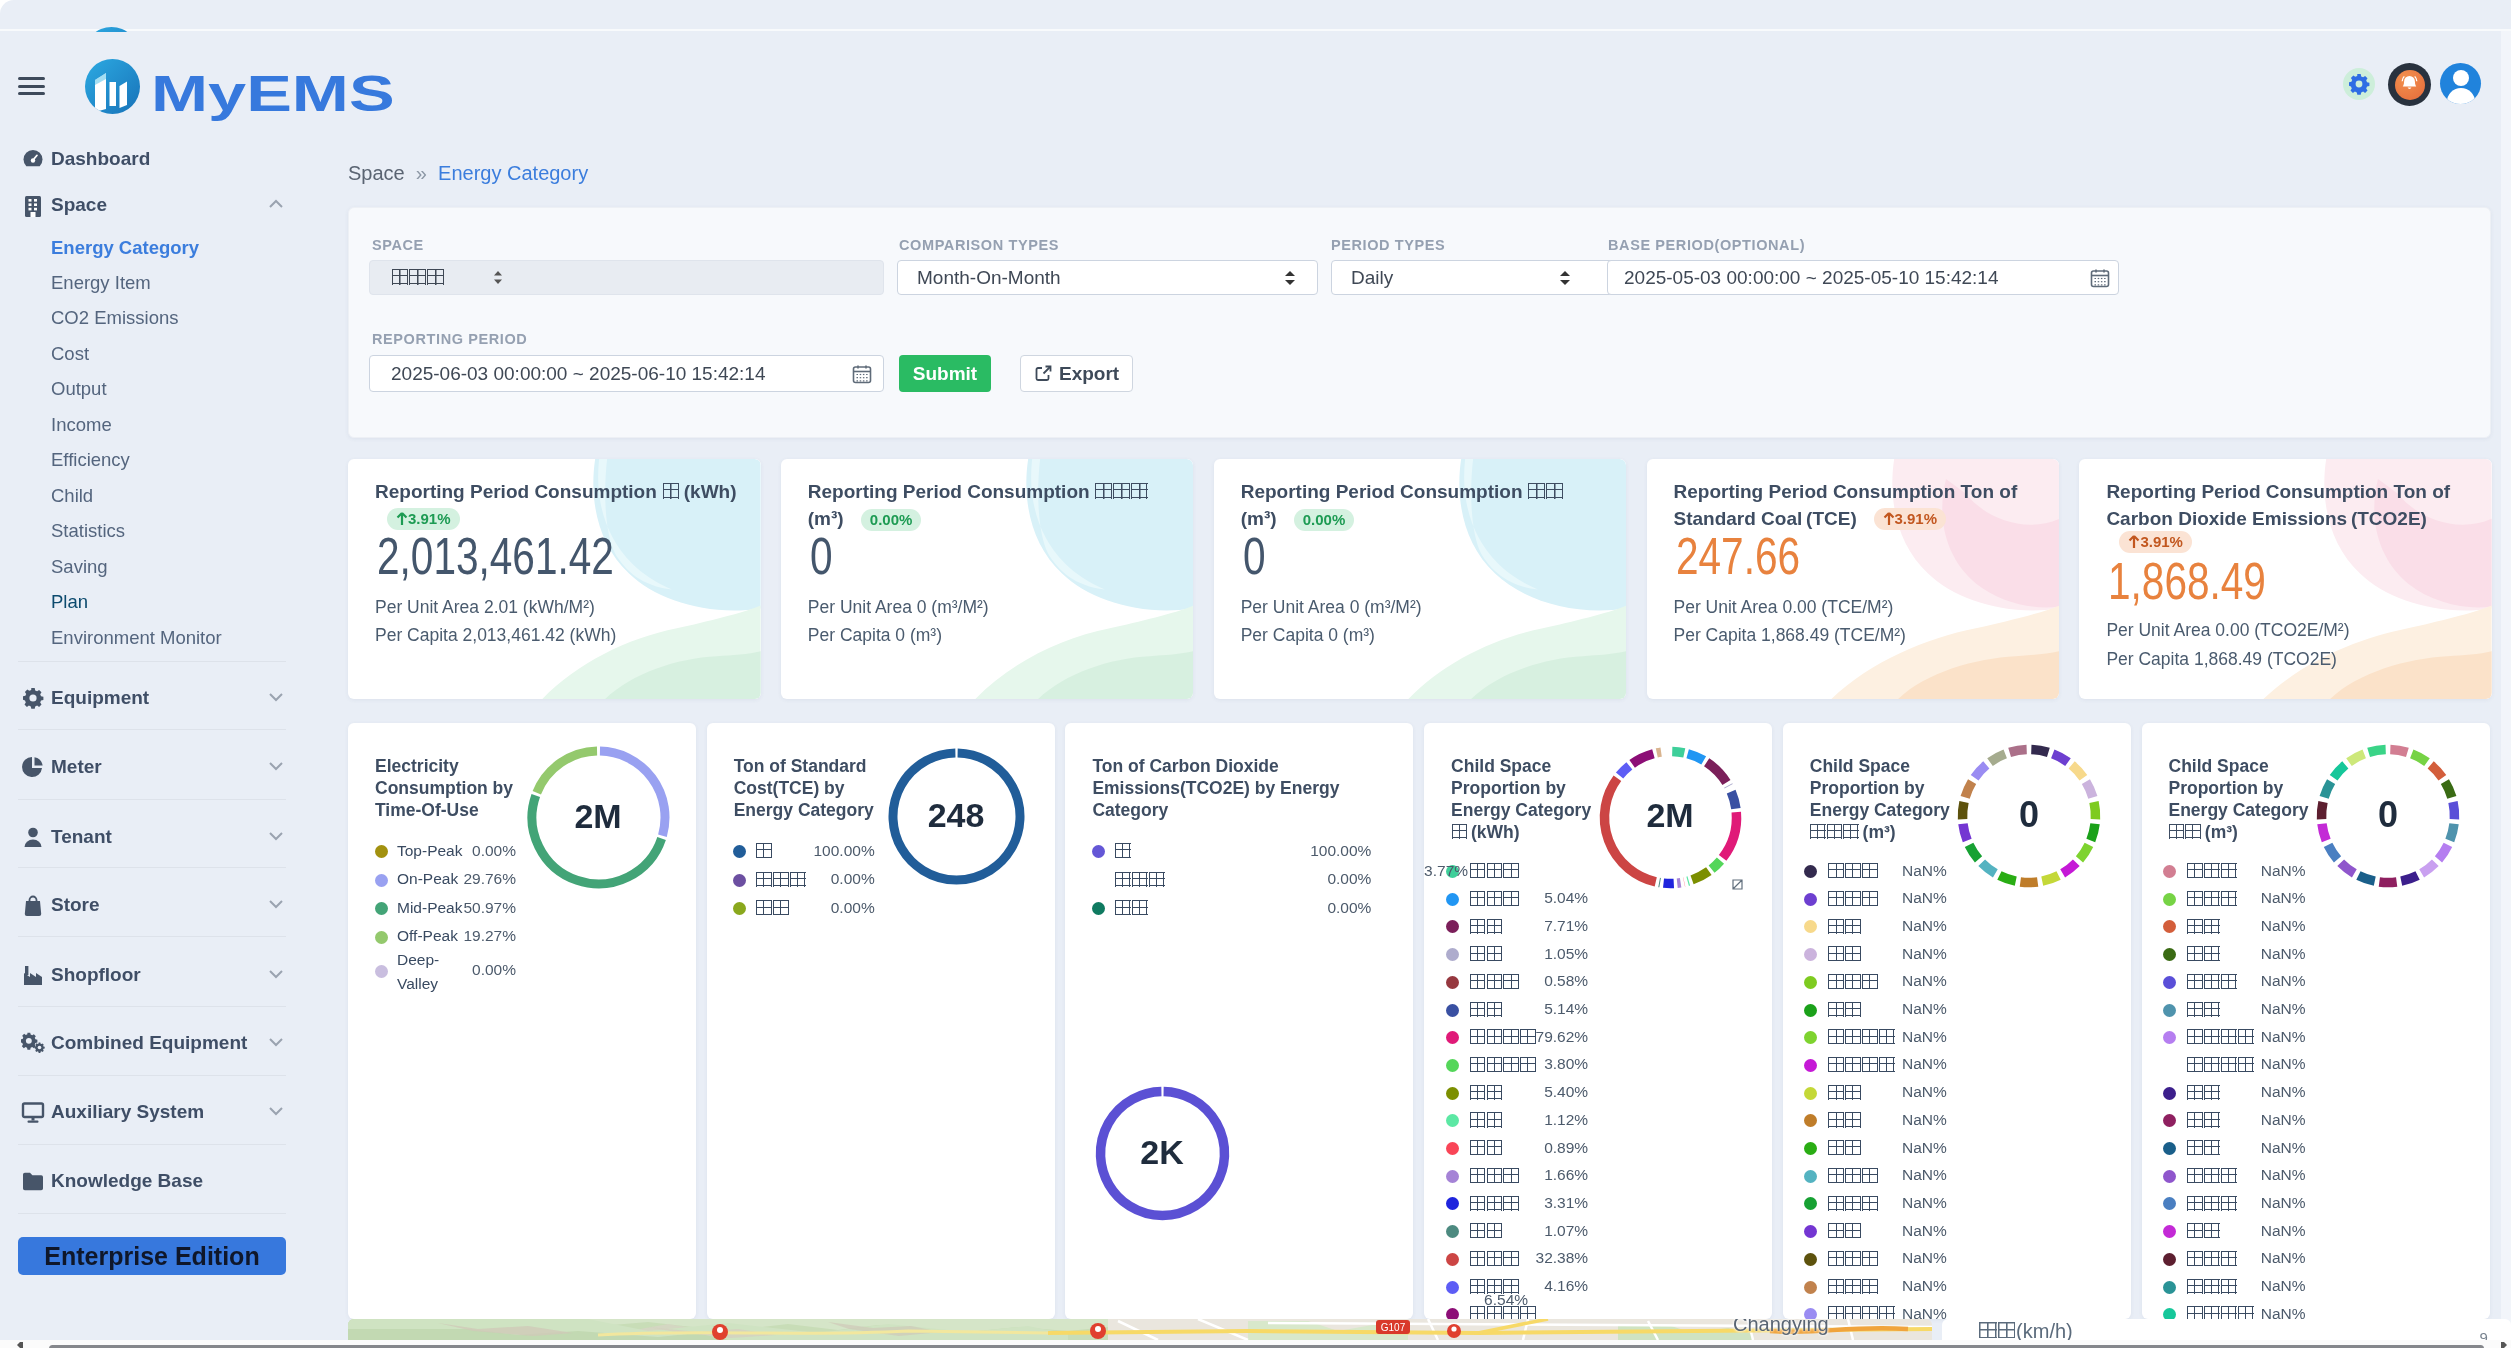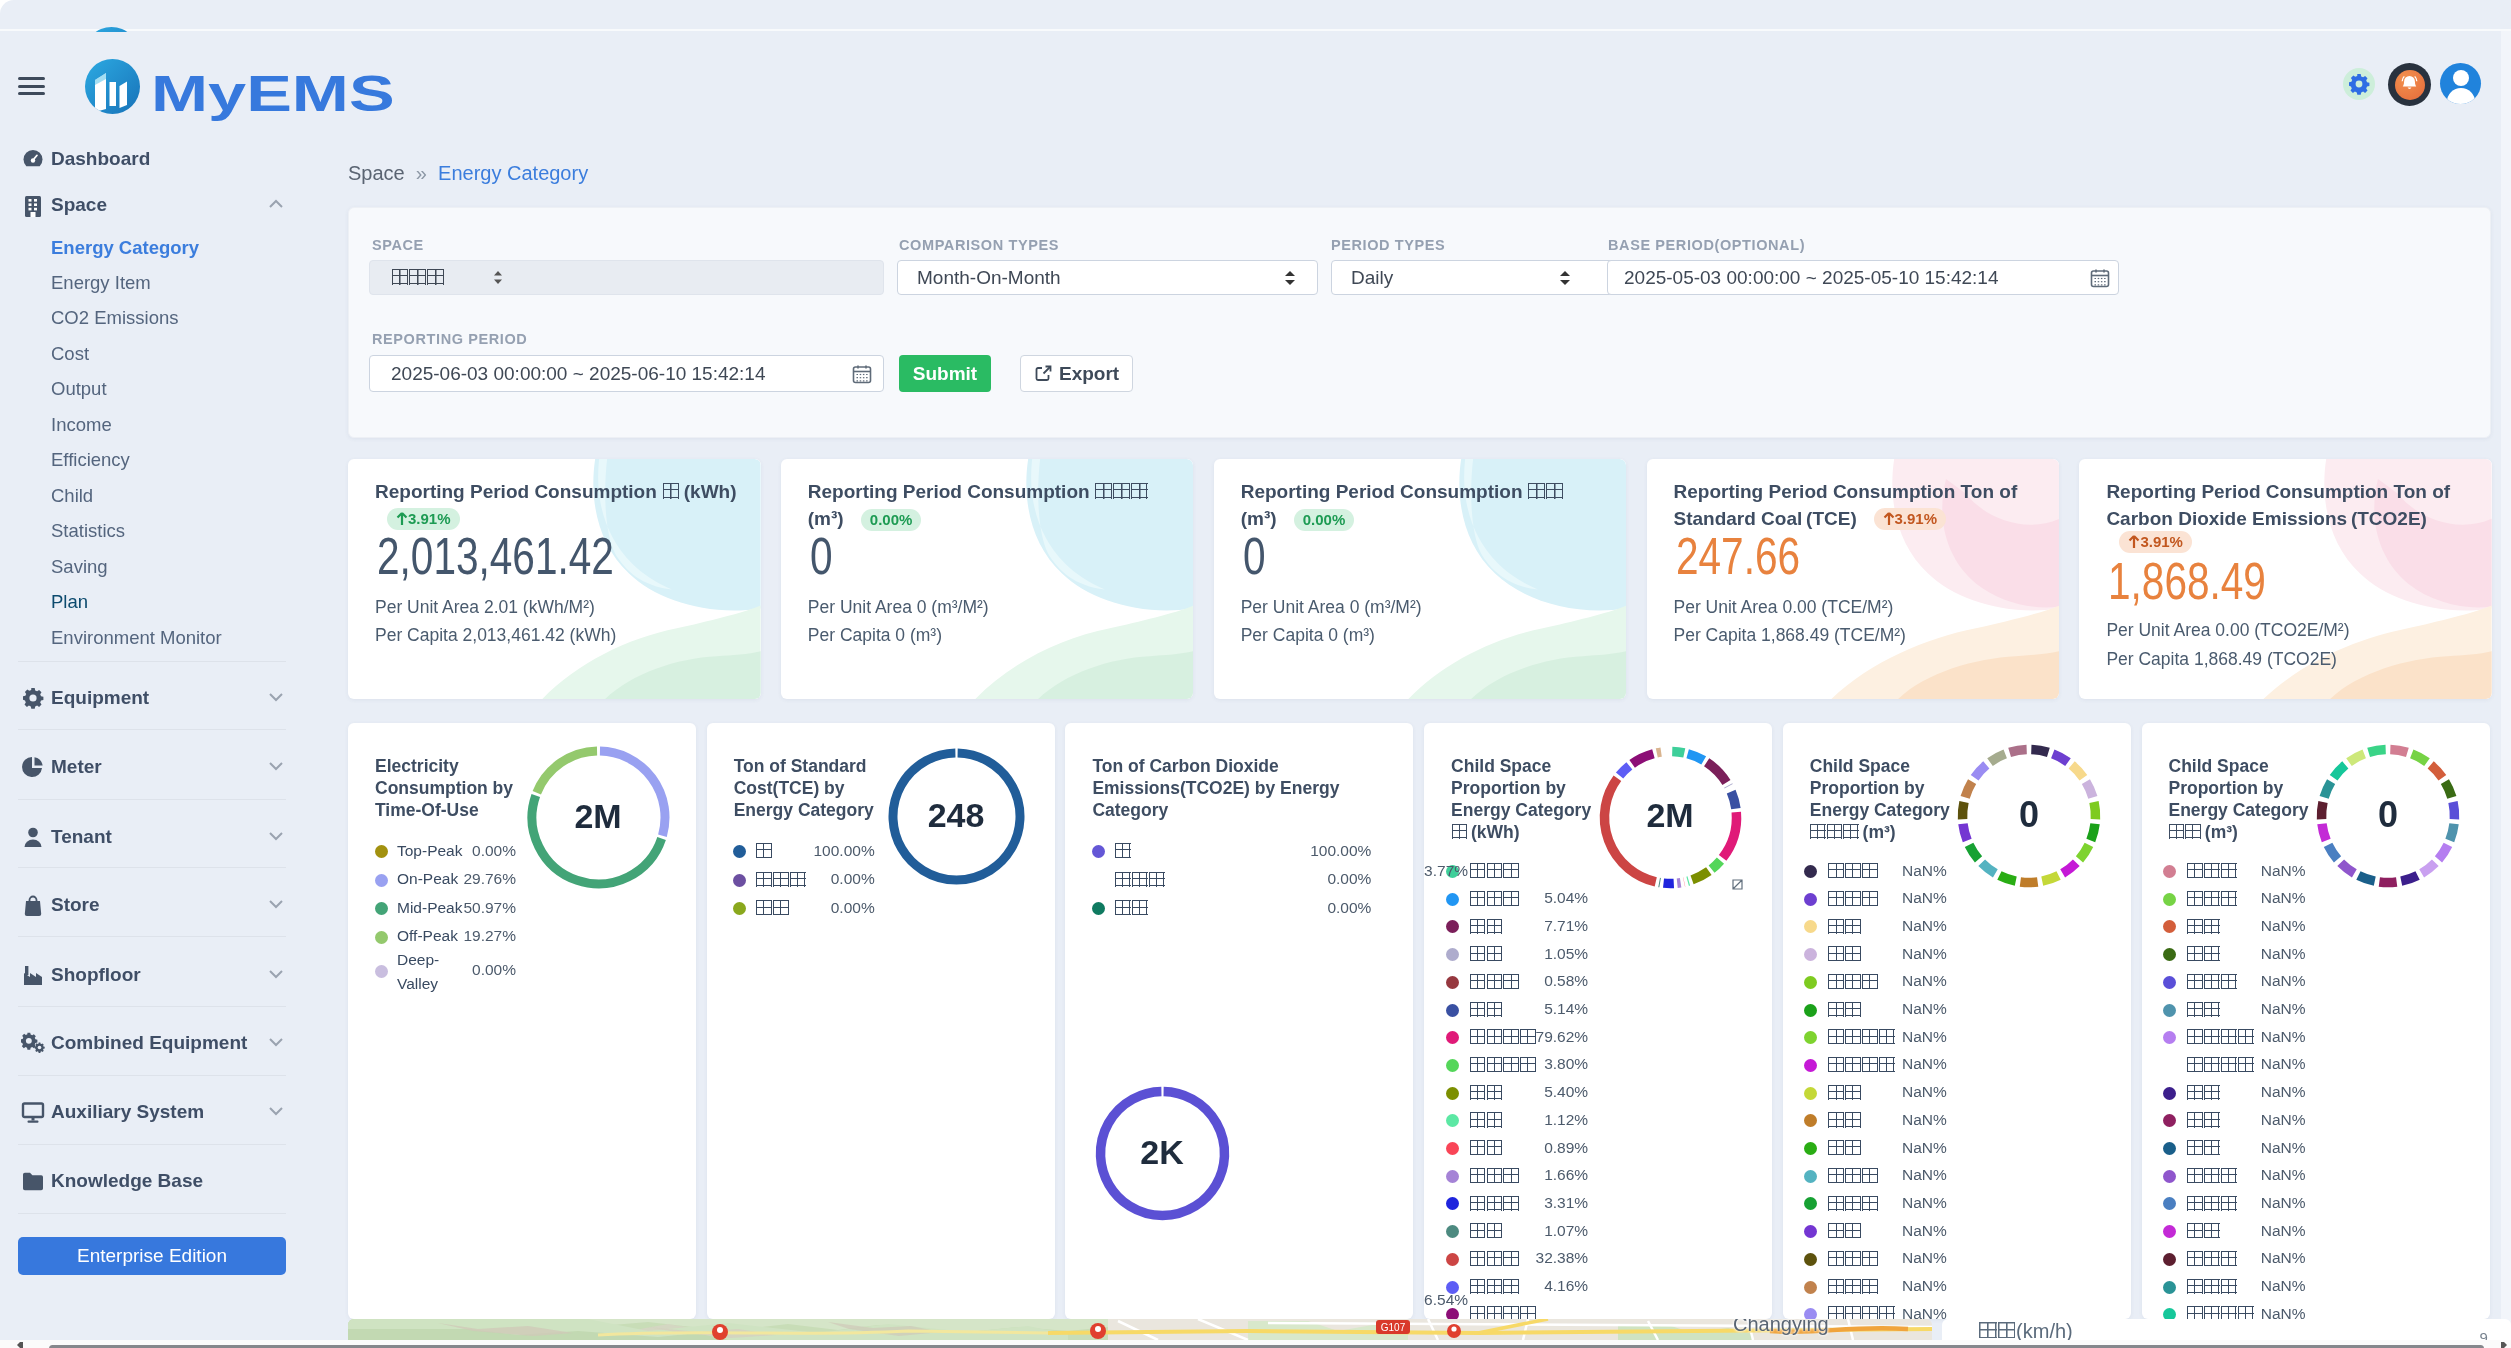--- a/index.html
+++ b/index.html
@@ -154,21 +154,21 @@
     <rect x="6.5" y="20.5" width="11" height="2.2" rx="1" fill="#475569"></rect>
   </svg>
 <div class="abs navtxt" style="left:51px;top:1101px">Auxiliary System</div>
 <svg class="abs" style="left:268px;top:1106px" width="16" height="10" viewBox="0 0 16 10">
     <path d="M2 2 L8 8 L14 2" fill="none" stroke="#9aa3b0" stroke-width="2"></path>
   </svg>
 <svg class="abs" style="left:21px;top:1169px" width="24" height="24" viewBox="0 0 24 24">
     <path d="M2 5.5 a1.8 1.8 0 0 1 1.8-1.8 h5.2 l2.4 2.6 h8.8 a1.8 1.8 0 0 1 1.8 1.8 v11.4 a1.8 1.8 0 0 1-1.8 1.8 h-16.4 a1.8 1.8 0 0 1-1.8-1.8 z" fill="#475569"></path>
   </svg>
 <div class="abs navtxt" style="left:51px;top:1170px">Knowledge Base</div>
-<div class="abs" style="left:18px;top:1237px;width:268px;height:38px;background:#3778dd;border-radius:5px;color:#ffffff;font-size:19px;font-weight:400;text-align:center;line-height:38px">Enterprise Edition</div>
+<div class="abs" style="left:18px;top:1237px;width:268px;height:38px;background:#3778dd;border-radius:5px;color:#0f172a;font-size:25px;font-weight:700;text-align:center;line-height:38px">Enterprise Edition</div>
 <div class="abs" style="left:2343px;top:68px;width:32px;height:32px;border-radius:50%;background:#cdeeda"></div>
 <svg class="abs" style="left:2347px;top:72px" width="24" height="24" viewBox="0 0 24 24">
     <path fill="#2e6de4" d="M10.3 2h3.4l.5 2.4 1.9.8 2-1.3 2.4 2.4-1.3 2 .8 1.9 2.4.5v3.4l-2.4.5-.8 1.9 1.3 2-2.4 2.4-2-1.3-1.9.8-.5 2.4h-3.4l-.5-2.4-1.9-.8-2 1.3-2.4-2.4 1.3-2-.8-1.9L2 13.7v-3.4l2.4-.5.8-1.9-1.3-2 2.4-2.4 2 1.3 1.9-.8z"></path>
     <circle cx="12" cy="12" r="3.4" fill="#cdeeda"></circle>
   </svg>
 <div class="abs" style="left:2388px;top:63px;width:43px;height:43px;border-radius:50%;background:#29323e"></div>
 <div class="abs" style="left:2394.5px;top:69.5px;width:30px;height:30px;border-radius:50%;background:radial-gradient(circle at 35% 30%,#f2914e,#e56a3a)"></div>
 <svg class="abs" style="left:2399px;top:73px" width="21" height="23" viewBox="0 0 21 23">
     <path fill="#fff" d="M10.5 3 a5.4 5.4 0 0 1 5.4 5.4 c0 3.6 1.4 5 1.4 5 h-13.6 c0 0 1.4-1.4 1.4-5 A5.4 5.4 0 0 1 10.5 3z"></path>
     <path fill="#fff" d="M8.6 14.5 a2 2 0 0 0 3.8 0z"></path>
@@ -507,21 +507,21 @@
 <div class="abs legname big" style="left:1469.1px;top:1221.6px"><i class="cj"></i><i class="cj"></i></div>
 <div class="legval" style="left:1424.1px;top:1221.6px;width:164px;text-align:right">1.07%</div>
 <div class="dot" style="left:1445.6px;top:1252.8px;background:#cc4544"></div>
 <div class="abs legname big" style="left:1469.1px;top:1249.3px"><i class="cj"></i><i class="cj"></i><i class="cj"></i></div>
 <div class="legval" style="left:1424.1px;top:1249.3px;width:164px;text-align:right">32.38%</div>
 <div class="dot" style="left:1445.6px;top:1280.5px;background:#5d5df5"></div>
 <div class="abs legname big" style="left:1469.1px;top:1277.0px"><i class="cj"></i><i class="cj"></i><i class="cj"></i></div>
 <div class="legval" style="left:1424.1px;top:1277.0px;width:164px;text-align:right">4.16%</div>
 <div class="dot" style="left:1445.6px;top:1308.2px;background:#8c0e76"></div>
 <div class="abs legname big" style="left:1469.1px;top:1304.7px"><i class="cj"></i><i class="cj"></i><i class="cj"></i><i class="cj"></i></div>
-<div class="legval" style="left:1424.1px;top:1291px;width:164px;text-align:left">6.54%</div>
+<div class="legval" style="left:1424.1px;top:1291px;width:164px;text-align:center">6.54%</div>
 <div class="dot" style="left:1804.3px;top:865.0px;background:#332a4e"></div>
 <div class="abs legname big" style="left:1827.8px;top:861.5px"><i class="cj"></i><i class="cj"></i><i class="cj"></i></div>
 <div class="legval" style="left:1782.8px;top:861.5px;width:164px;text-align:right">NaN%</div>
 <div class="dot" style="left:1804.3px;top:892.7px;background:#6d3fd0"></div>
 <div class="abs legname big" style="left:1827.8px;top:889.2px"><i class="cj"></i><i class="cj"></i><i class="cj"></i></div>
 <div class="legval" style="left:1782.8px;top:889.2px;width:164px;text-align:right">NaN%</div>
 <div class="dot" style="left:1804.3px;top:920.4px;background:#f7d98b"></div>
 <div class="abs legname big" style="left:1827.8px;top:916.9px"><i class="cj"></i><i class="cj"></i></div>
 <div class="legval" style="left:1782.8px;top:916.9px;width:164px;text-align:right">NaN%</div>
 <div class="dot" style="left:1804.3px;top:948.1px;background:#cbb3dd"></div>

